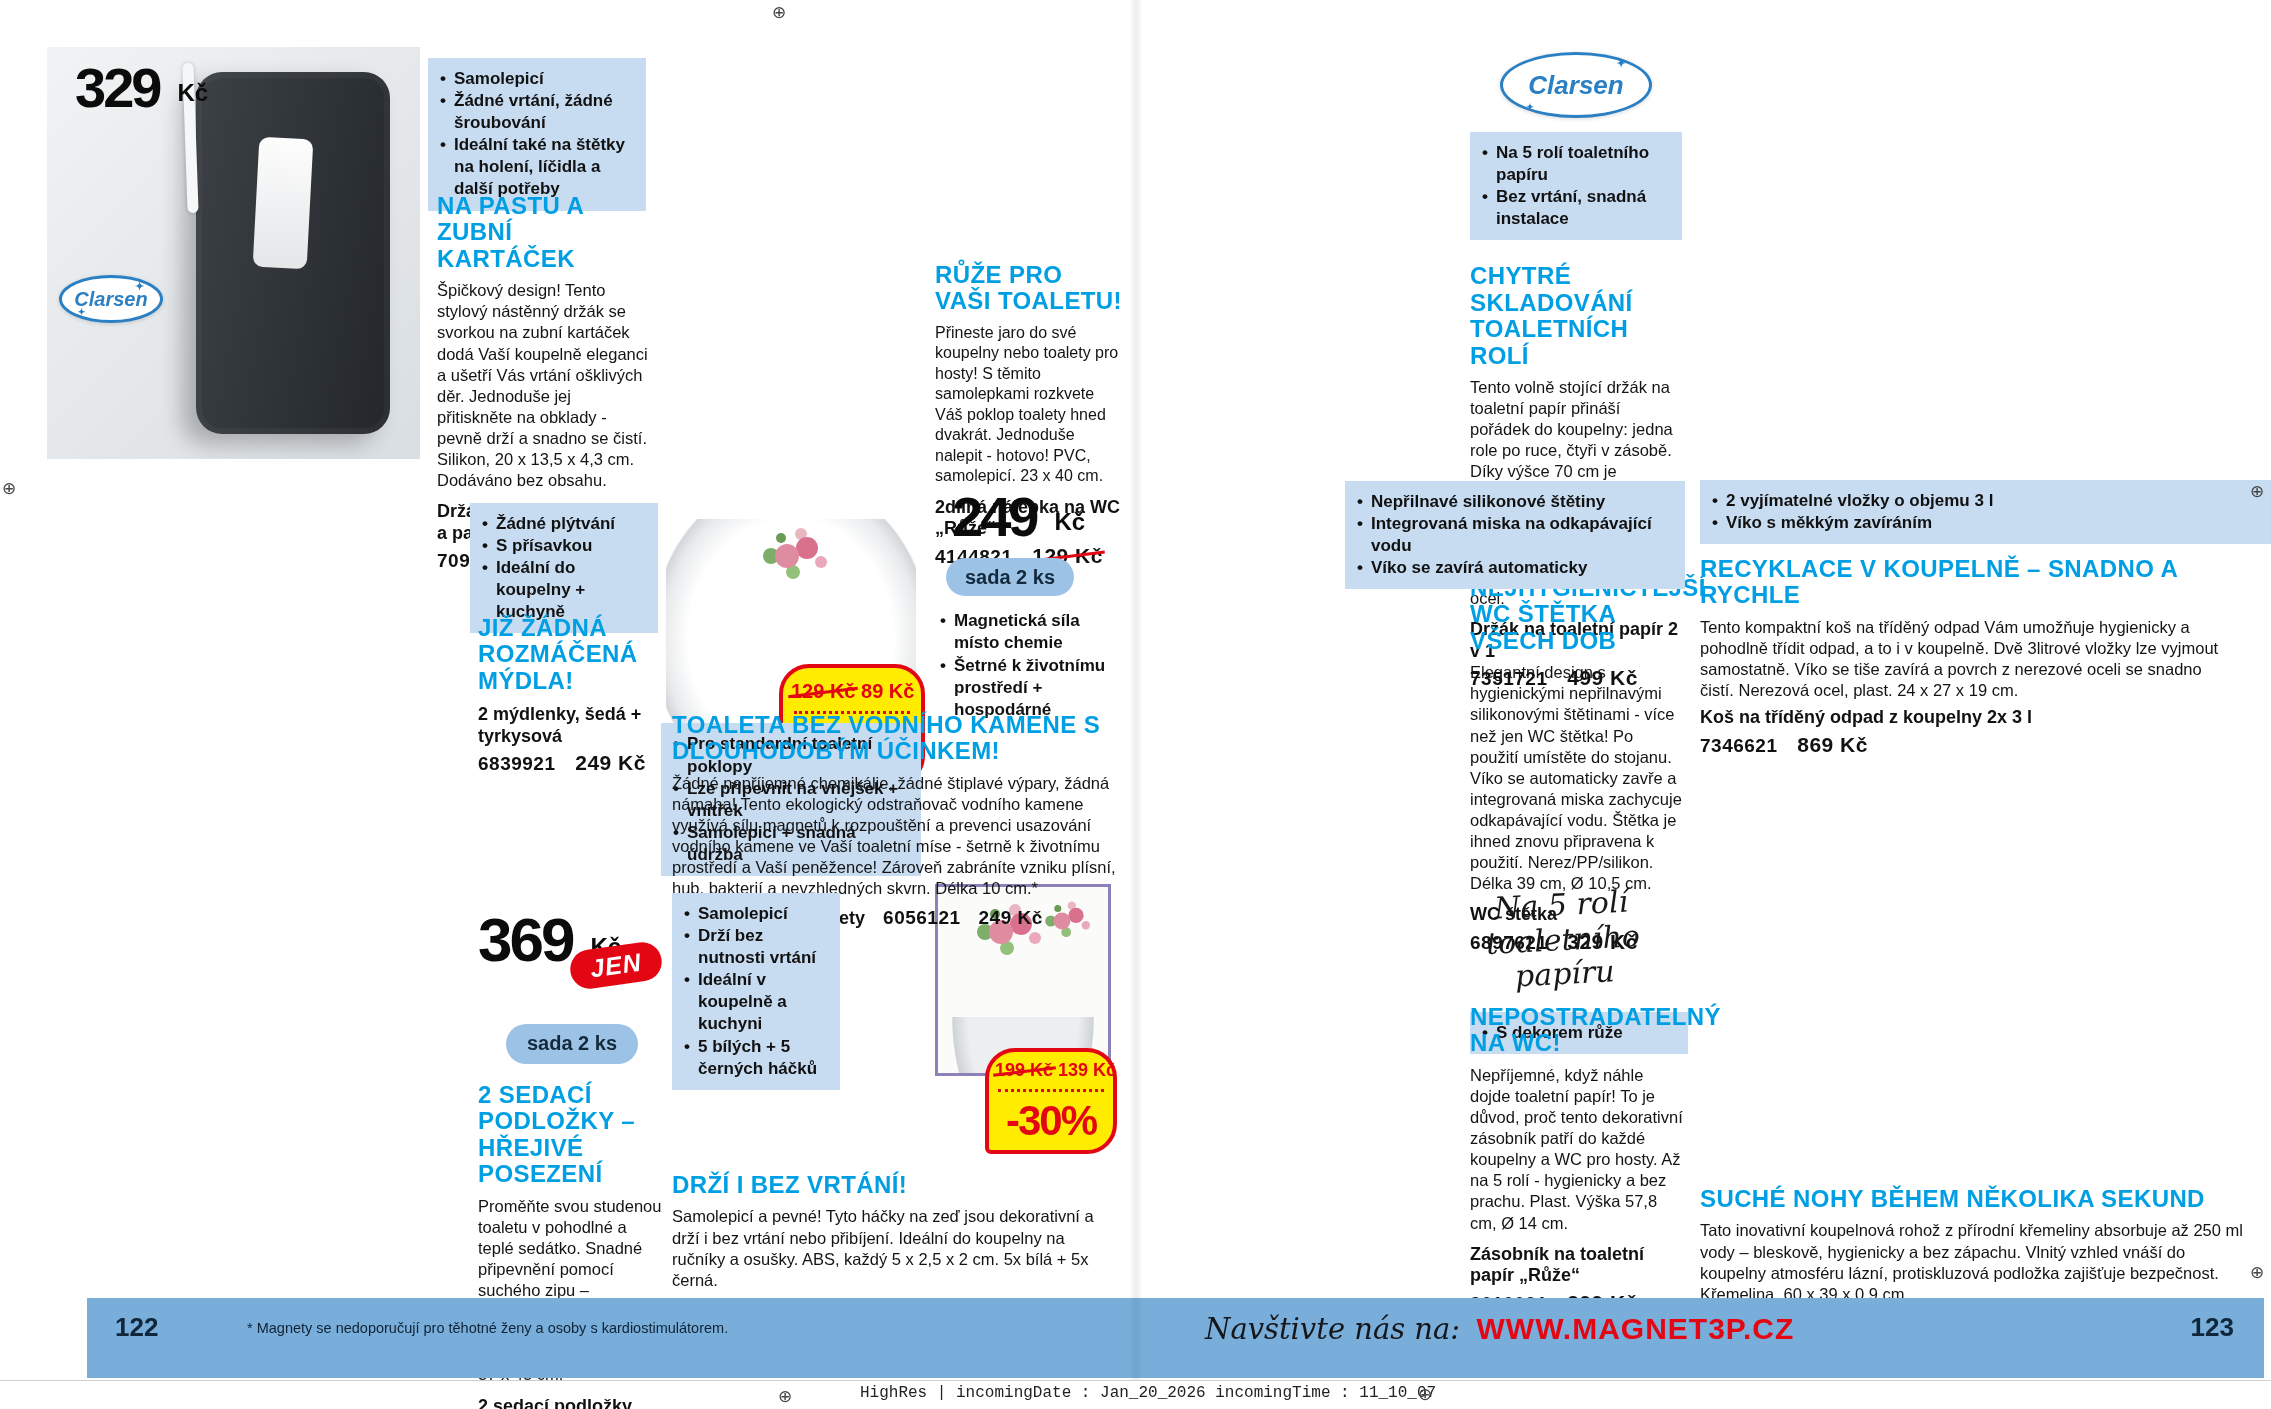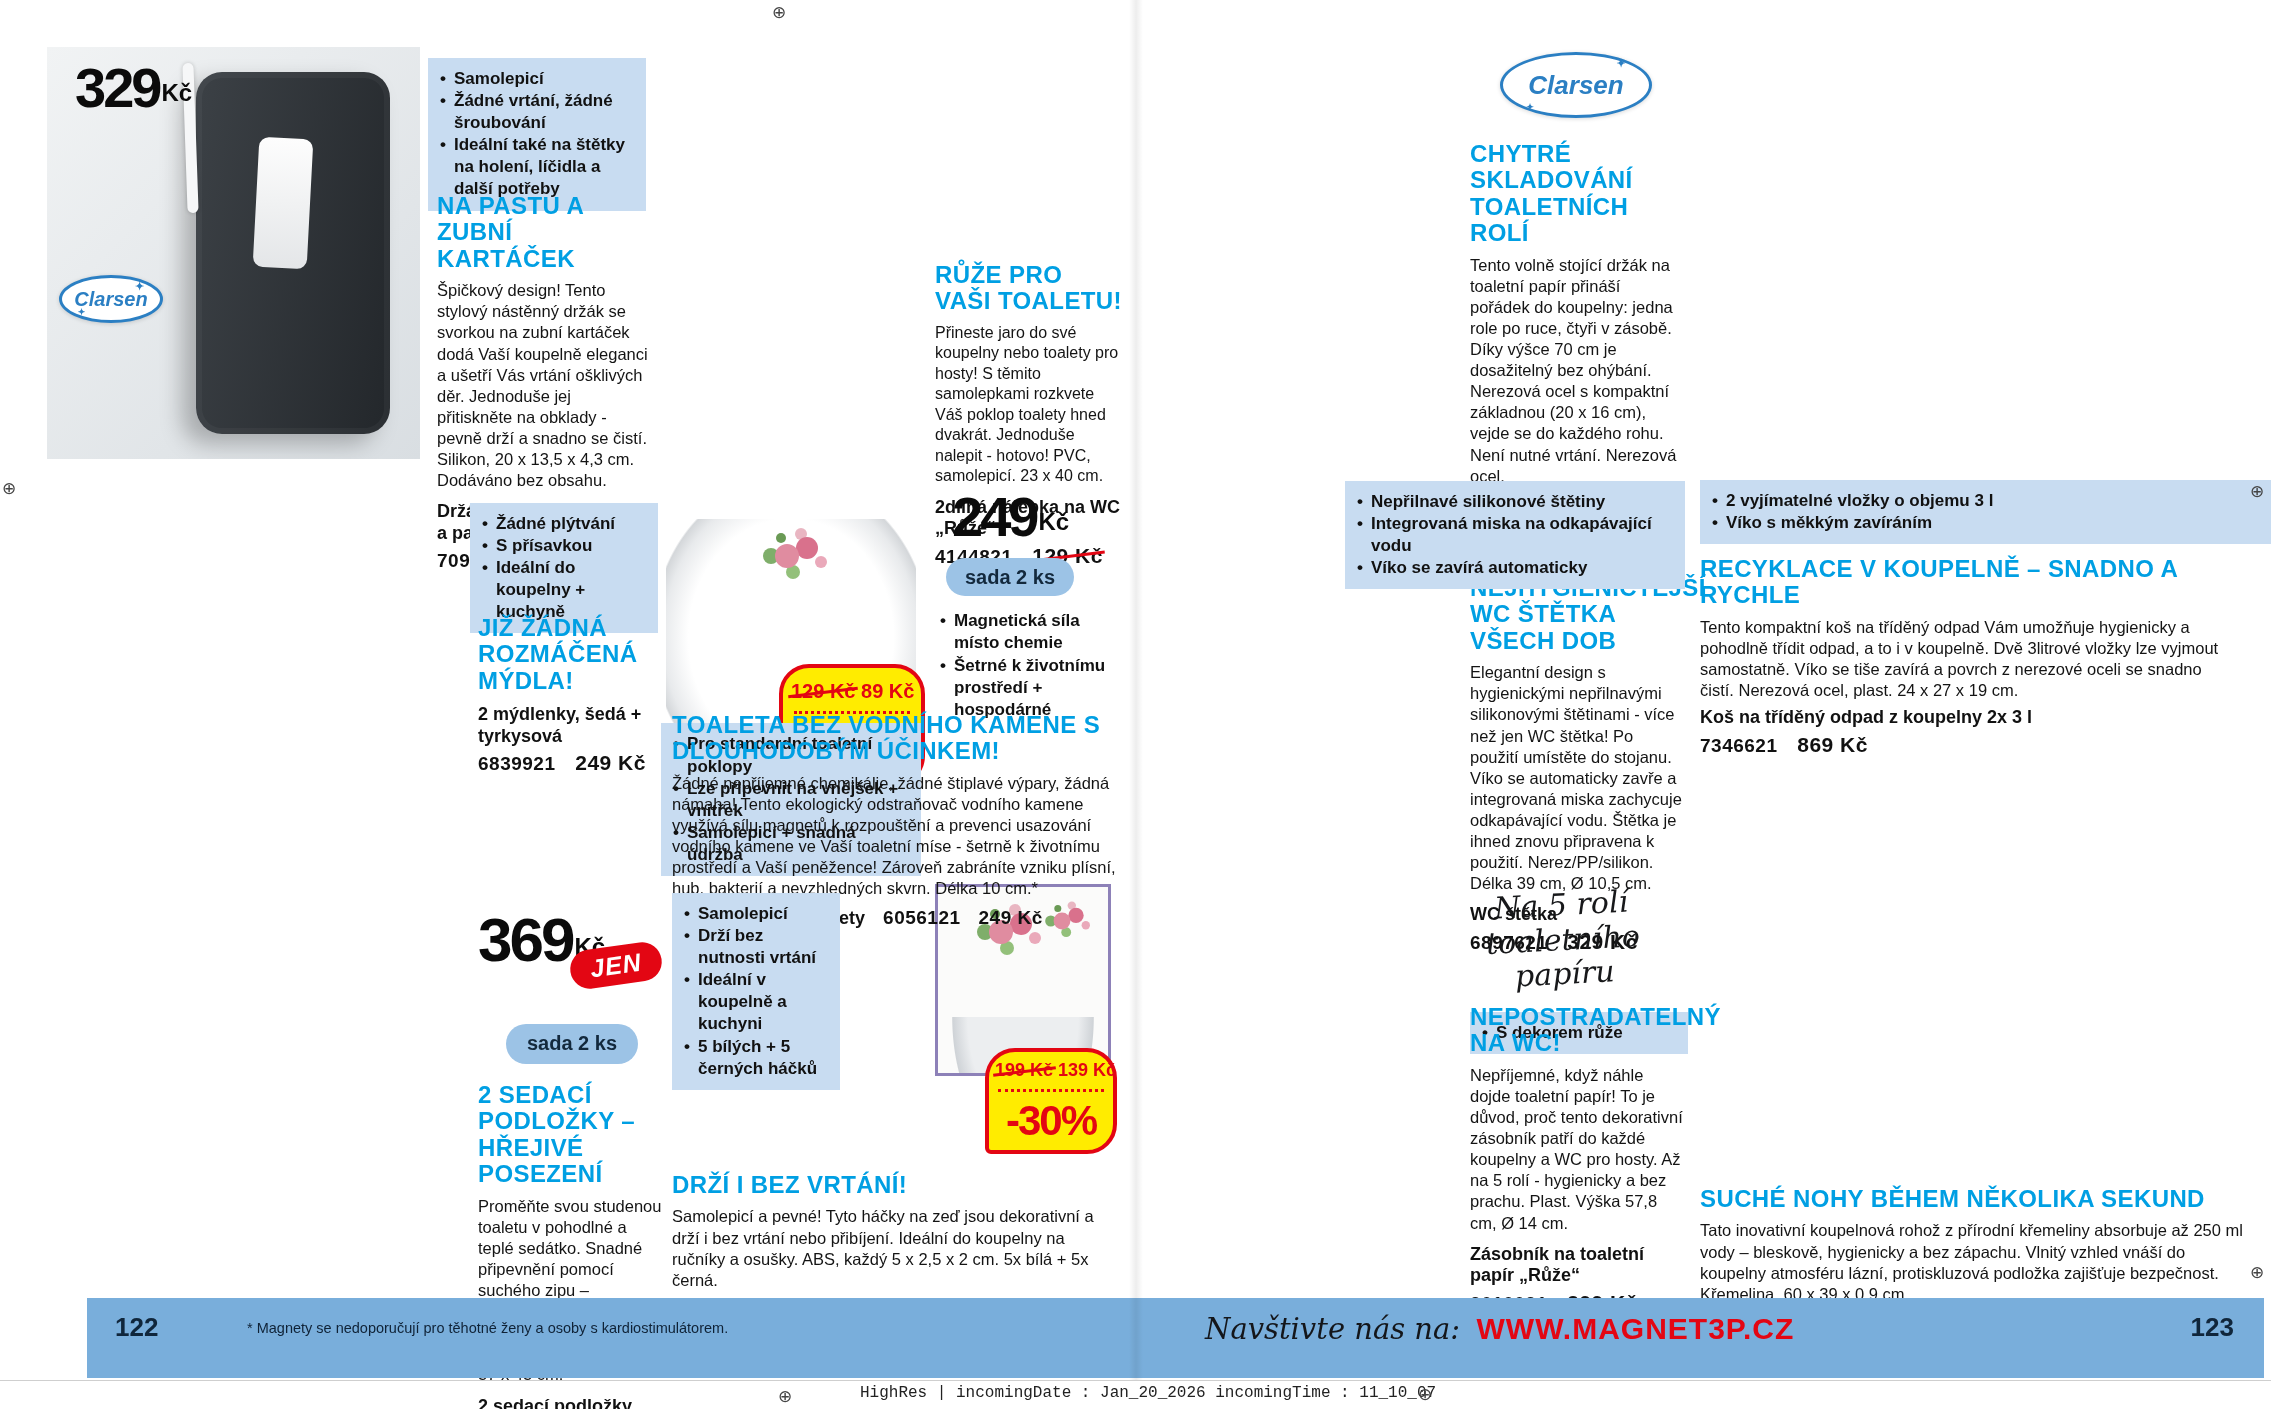--- a/index.html
+++ b/index.html
@@ -18,21 +18,21 @@
 
   
   .bullets { background:#c8dcf1; padding:10px 12px 10px 10px; }
   .bullets .b { font-size:17px; font-weight:bold; line-height:1.3; padding-left:16px; position:relative; }
   .bullets .b::before { content:"•"; position:absolute; left:2px; }
   .bullets.plain { background:transparent; }
 
   
   .price { font-weight:bold; letter-spacing:-3px; line-height:.9; color:#0b0b0b; white-space:nowrap; }
   .price .n { font-size:56px; }
-  .price .c { font-size:24px; letter-spacing:0; vertical-align:super; margin-left:2px; }
+  .price .c { font-size:24px; letter-spacing:0; vertical-align:super; margin-left:18px; }
 
   
   .jen { display:inline-block; background:#e30613; color:#fff; font-weight:bold; font-style:italic;
          font-size:25px; padding:5px 20px; border-radius:26px; transform:rotate(-8deg); letter-spacing:1px;}
   .set-badge { background:#9cc3e6; border-radius:22px; display:flex; align-items:center; justify-content:center;
          font-weight:bold; font-size:20px; color:#13293d; }
   .promo { background:#ffec00; border:4px solid #e30613; border-radius:30px 30px 30px 6px; color:#e30613;
          text-align:center; padding:12px 8px 10px; }
   .promo .row1 { font-size:20px; font-weight:bold; white-space:nowrap; }
   .promo .dots { border-top:3px dotted #e30613; margin:8px 3px; }
@@ -192,20 +192,24 @@
       <span class="sku-row" style="margin:0;">5859621</span>
       <span class="sku-row strike" style="margin:0;">199 Kč</span>
       <span class="sku-row" style="margin:0;">139 Kč</span>
     </div>
   </div>
 
   <div class="abs" style="left:1470px;top:52px;width:212px;">
     <div class="clarsen" style="width:152px;height:66px;font-size:26px;margin:0 auto;">
       <span>Clarsen</span>
     </div>
+    <div class="bullets" style="margin-top:14px;">
+      <div class="b">Na 5 rolí toaletního papíru</div>
+      <div class="b">Bez vrtání, snadná instalace</div>
+    </div>
     <div class="head" style="margin-top:23px;">CHYTRÉ SKLADOVÁNÍ TOALETNÍCH ROLÍ</div>
     <div class="body-txt">Tento volně stojící držák na toaletní papír přináší pořádek do koupelny: jedna role po ruce, čtyři v zásobě. Díky výšce 70 cm je dosažitelný bez ohýbání. Nerezová ocel s kompaktní základnou (20 x 16 cm), vejde se do každého rohu. Není nutné vrtání. Nerezová ocel.</div>
     <div class="prod-name">Držák na toaletní papír 2 v 1</div>
     <div class="sku-row">
       <span>7351721</span>
       <span class="pr">499 Kč</span>
     </div>
   </div>
 
   <div class="abs bullets" style="left:1700px;top:480px;width:580px;">

